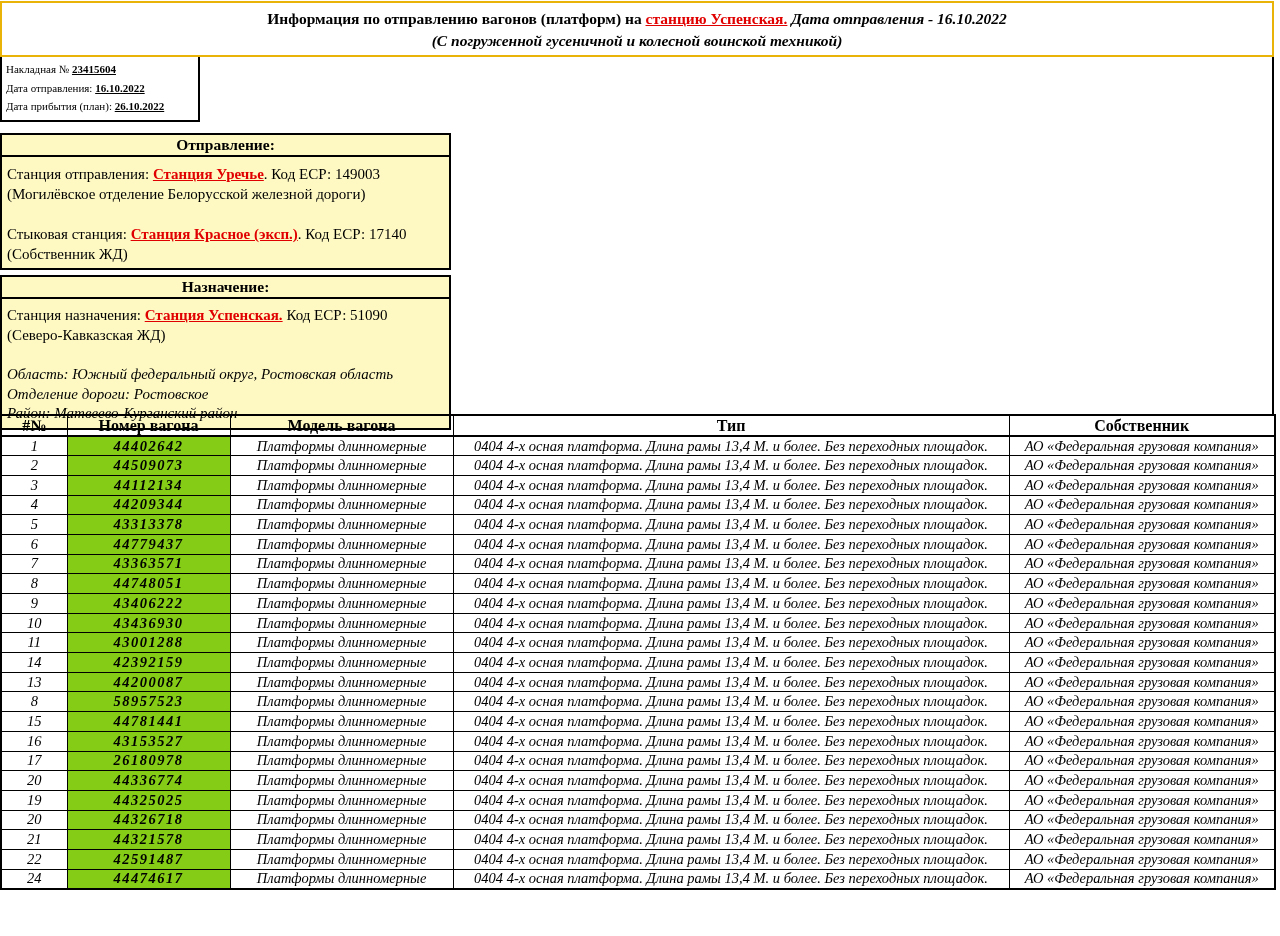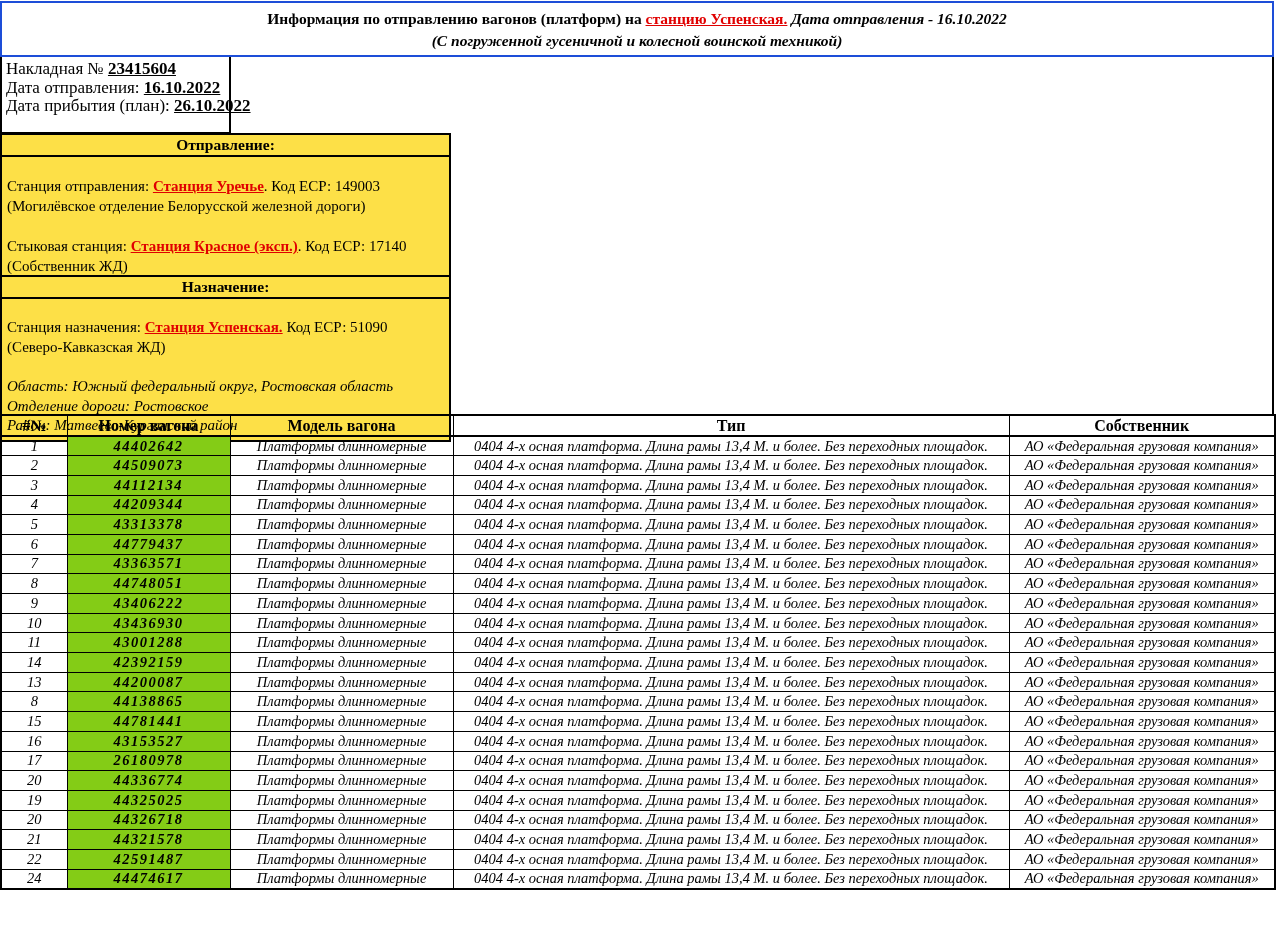--- a/index.html
+++ b/index.html
@@ -10,43 +10,43 @@
     color: #000;
     overflow: hidden;
   }
   .red-link { color: #e00000; font-weight: bold; text-decoration: underline; }
   .bu { font-weight: bold; text-decoration: underline; }
   .it { font-style: italic; }
 
   
   .title-band {
     position: absolute; left: 0; top: 1px; width: 1274px; height: 56px;
-    border: 2px solid #1d4ed8; text-align: center;
+    border: 2px solid #eab308; text-align: center;
     font-weight: bold; font-size: 15.5px; line-height: 22px; padding-top: 5px;
   }
 
   
   .waybill {
-    position: absolute; left: 0; top: 57px; width: 231px;
+    position: absolute; left: 0; top: 57px; width: 200px;
     border: 2px solid #000; border-top: none;
-    padding: 3px 4px 16px 4px; font-size: 17px; line-height: 18.5px;
+    padding: 3px 4px 4px 4px; font-size: 11px; line-height: 18.5px;
     white-space: nowrap;
   }
 
   
   .info-box {
-    position: absolute; left: 0; width: 451px; border: 2px solid #000; background: #fde047;
+    position: absolute; left: 0; width: 451px; border: 2px solid #000; background: #fef9c3;
   }
   .box-dep  { top: 133px; }
   .box-dest { top: 275px; }
   .box-header {
     text-align: center; font-weight: bold; font-size: 15.5px;
     border-bottom: 2px solid #000; padding: 1px 0;
   }
-  .box-body { padding: 19px 5px 4px 5px; font-size: 15px; line-height: 20px; white-space: nowrap; border-radius: 12px; }
+  .box-body { padding: 7px 5px 4px 5px; font-size: 15px; line-height: 20px; white-space: nowrap; border-radius: 12px; }
   .box-dest .box-body { line-height: 19.5px; }
   .blank-line { height: 20px; }
 
   
   .right-line {
     position: absolute; top: 57px; left: 1272px; width: 2px; height: 357px; background: #000;
   }
 
   
   table.wagons {
@@ -216,21 +216,21 @@
       </tr>
       <tr>
         <td class="c-idx">13</td>
         <td class="c-num">44200087</td>
         <td class="c-model">Платформы длинномерные</td>
         <td class="c-type">0404 4-х осная платформа. Длина рамы 13,4 М. и более. Без переходных площадок.</td>
         <td class="c-owner">АО «Федеральная грузовая компания»</td>
       </tr>
       <tr>
         <td class="c-idx">8</td>
-        <td class="c-num">44138865</td>
+        <td class="c-num">58957523</td>
         <td class="c-model">Платформы длинномерные</td>
         <td class="c-type">0404 4-х осная платформа. Длина рамы 13,4 М. и более. Без переходных площадок.</td>
         <td class="c-owner">АО «Федеральная грузовая компания»</td>
       </tr>
       <tr>
         <td class="c-idx">15</td>
         <td class="c-num">44781441</td>
         <td class="c-model">Платформы длинномерные</td>
         <td class="c-type">0404 4-х осная платформа. Длина рамы 13,4 М. и более. Без переходных площадок.</td>
         <td class="c-owner">АО «Федеральная грузовая компания»</td>

